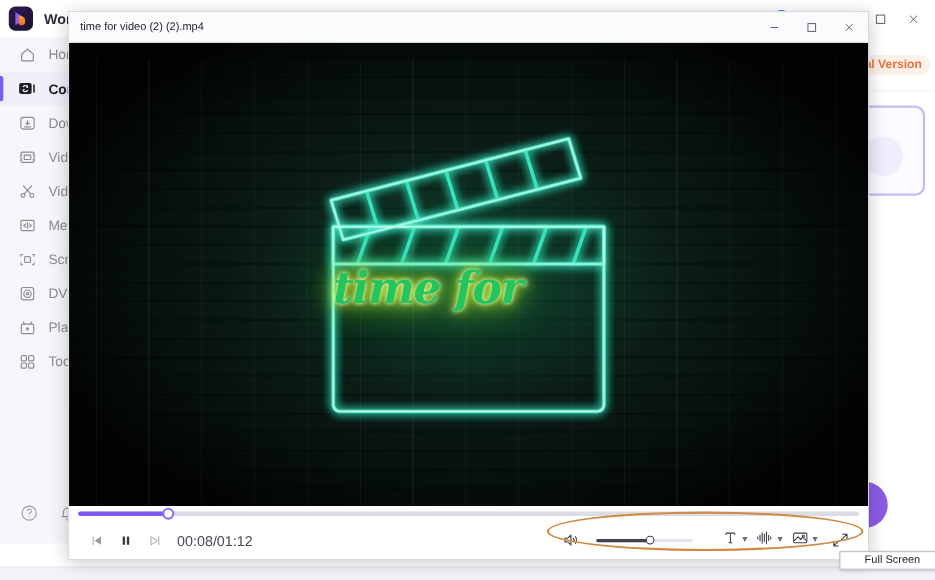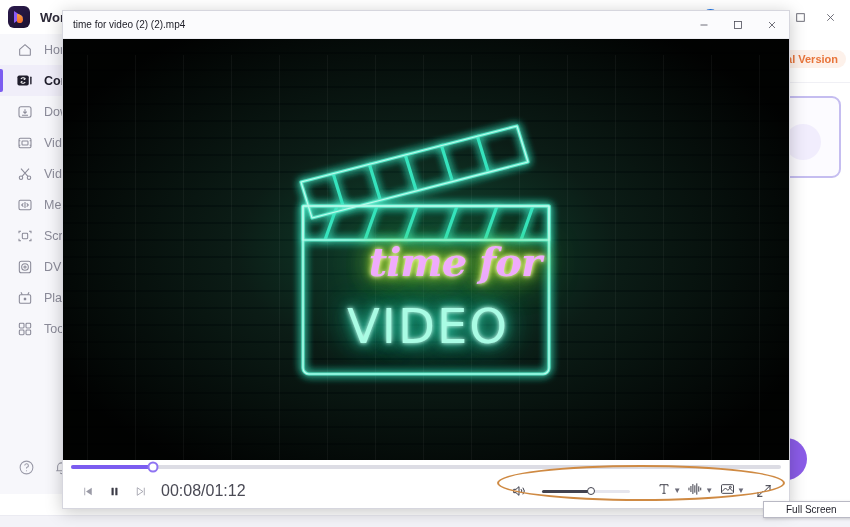--- a/index.html
+++ b/index.html
@@ -196,21 +196,21 @@
     transform: translate(-50%,-50%);
     width: 290px; height: 280px;
   }
   .neon-wrap svg { display:block; width: 100%; height: 100%; }
   .script-text {
     position: absolute; left: 22px; top: 128px;
     width: 238px;
     font-family: "DejaVu Serif", serif;
     font-style: italic; font-weight: 700;
     font-size: 40px; letter-spacing: -1px;
-    color: #f0abfc; text-align: right;
+    color: #22c55e; text-align: left;
     text-shadow:
       0 0 4px #fdffc0, 0 0 10px #d8f53c,
       0 0 22px #9ee02a, 0 0 38px #5ecc35;
     white-space: nowrap;
   }
   .block-text {
     position: absolute; left: 22px; top: 188px;
     width: 250px;
     font-family: "DejaVu Sans", sans-serif;
     font-weight: 400;
@@ -255,21 +255,21 @@
     padding: 0 12px;
   }
   .ctrl-btn {
     width: 26px; height: 26px;
     display: flex; align-items: center; justify-content: center;
     color: #9a9aa6;
   }
   .ctrl-btn.dark { color: #3b3b46; }
   .time-label {
     margin-left: 8px;
-    font-size: 16px; color: #4a4a55;
+    font-size: 13px; color: #4a4a55;
     white-space: nowrap;
   }
   .right-ctrls {
     margin-left: auto; display: flex; align-items: center; gap: 6px;
     position: relative;
   }
   .vol-track {
     position: relative; width: 88px; height: 3px;
     background: #e6e6ee; border-radius: 2px; margin: 0 4px;
   }
@@ -542,21 +542,20 @@
             <path d="M20 72 L236 16 L247 52 L31 108 Z"></path>
             <path d="M52 63 L63 99 M88 53 L99 89 M124 44 L135 80 M160 34 L171 70 M196 25 L207 61"></path>
           </g>
           <g filter="url(#gl2)" fill="none" stroke="#d9fff5" stroke-width="1.1" stroke-linejoin="round" opacity="0.85">
             <path d="M22 96 H268 V258 a6 6 0 0 1-6 6 H28 a6 6 0 0 1-6-6 Z"></path>
             <path d="M22 96 H268 V130 H22 Z"></path>
             <path d="M20 72 L236 16 L247 52 L31 108 Z"></path>
           </g>
         </svg>
         <div class="script-text">time for</div>
-        <div class="block-text">VIDEO</div>
       </div>
     </div>
 
     <div class="controls">
 
       <div class="progress-row">
         <div class="track">
           <div class="track-fill"></div>
           <div class="track-thumb"></div>
         </div>

